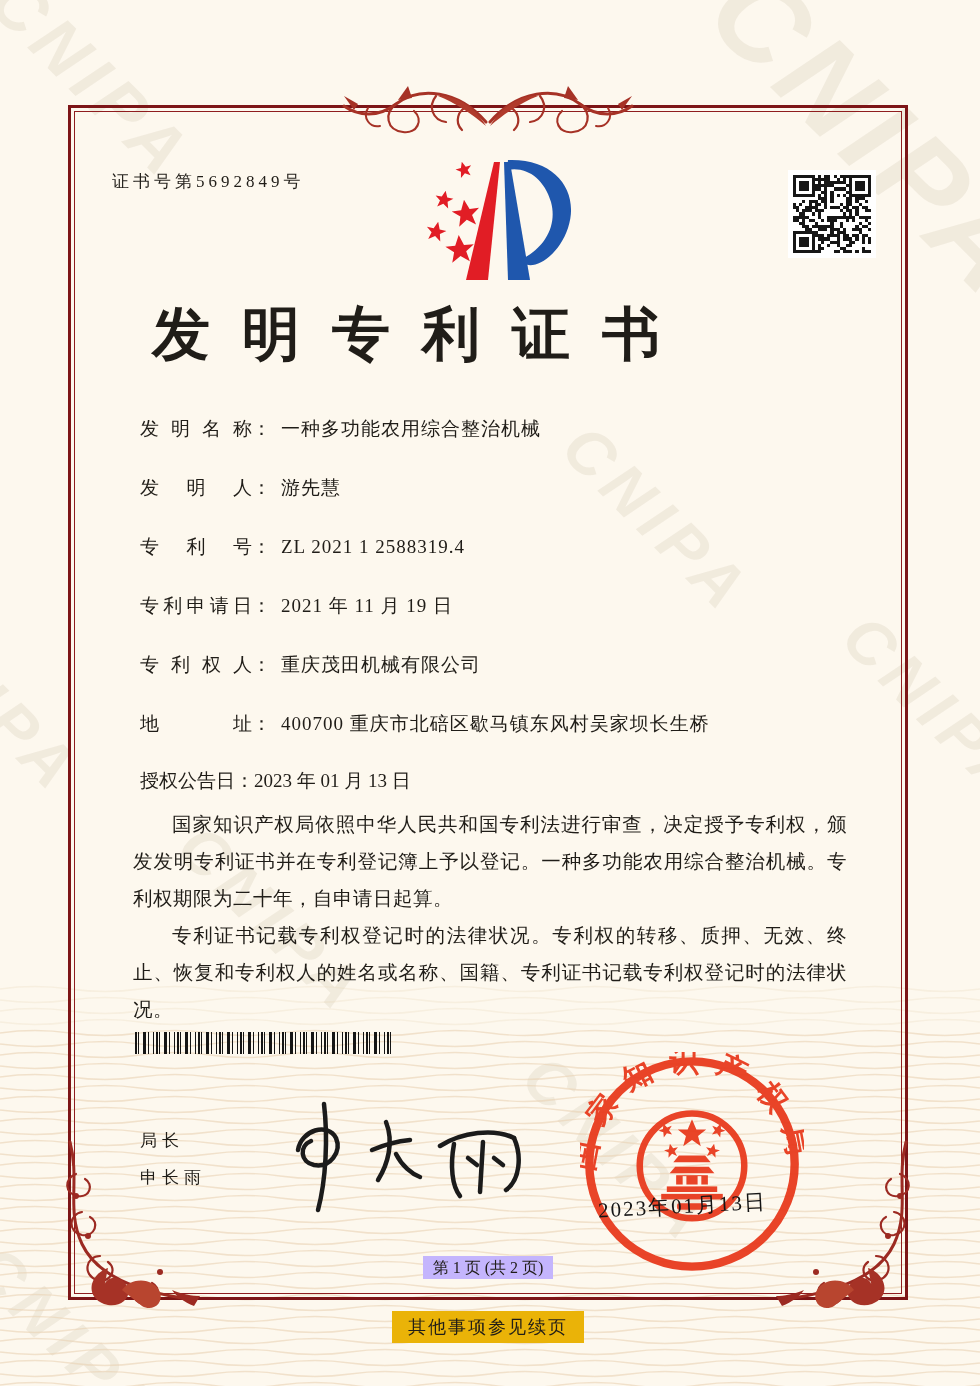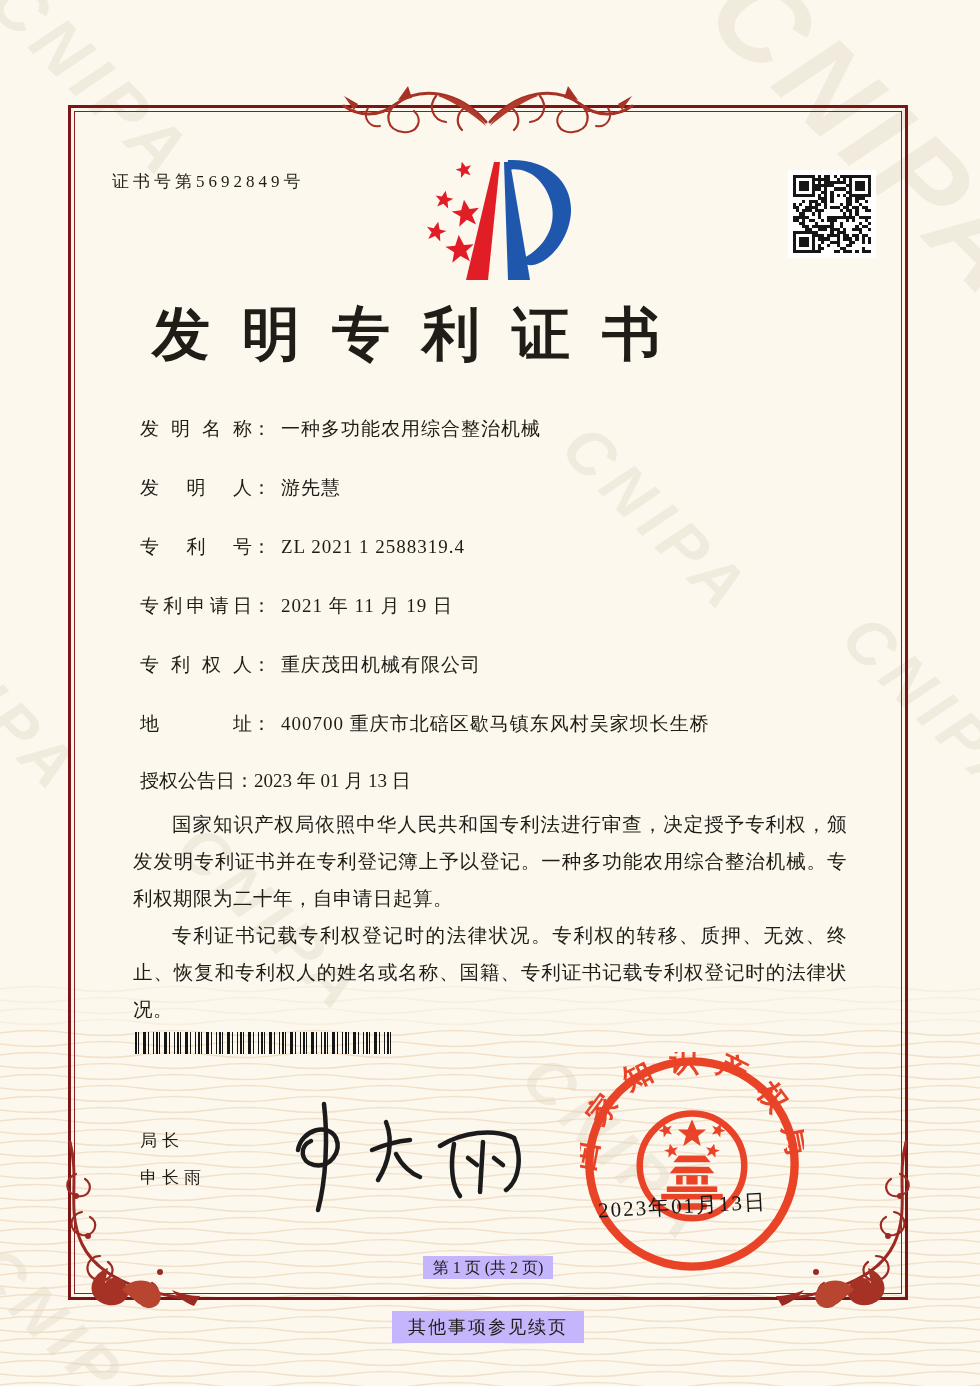--- a/index.html
+++ b/index.html
@@ -79,21 +79,21 @@
   }
   .page-num{
     position:absolute;left:68px;top:1258px;width:840px;text-align:center;z-index:3;
     font-size:16px;
   }
   .page-num span{background:#c4b5fd;padding:3px 10px;}
   .bottom-note{
     position:absolute;left:68px;top:1315px;width:840px;text-align:center;z-index:3;
     font-size:18px;letter-spacing:2px;
   }
-  .bottom-note span{background:#c4b5fd;padding:6px 16px;}
+  .bottom-note span{background:#eab308;padding:6px 16px;}
 </style>
 </head>
 <body>
 
 <span class="wm" style="left:780px;top:-60px;font-size:120px;">CNIPA</span>
 <span class="wm" style="left:30px;top:-40px;font-size:70px;">CNIPA</span>
 <span class="wm" style="left:600px;top:410px;font-size:64px;">CNIPA</span>
 <span class="wm" style="left:-70px;top:590px;font-size:64px;">CNIPA</span>
 <span class="wm" style="left:215px;top:810px;font-size:64px;">CNIPA</span>
 <span class="wm" style="left:880px;top:600px;font-size:64px;">CNIPA</span>

